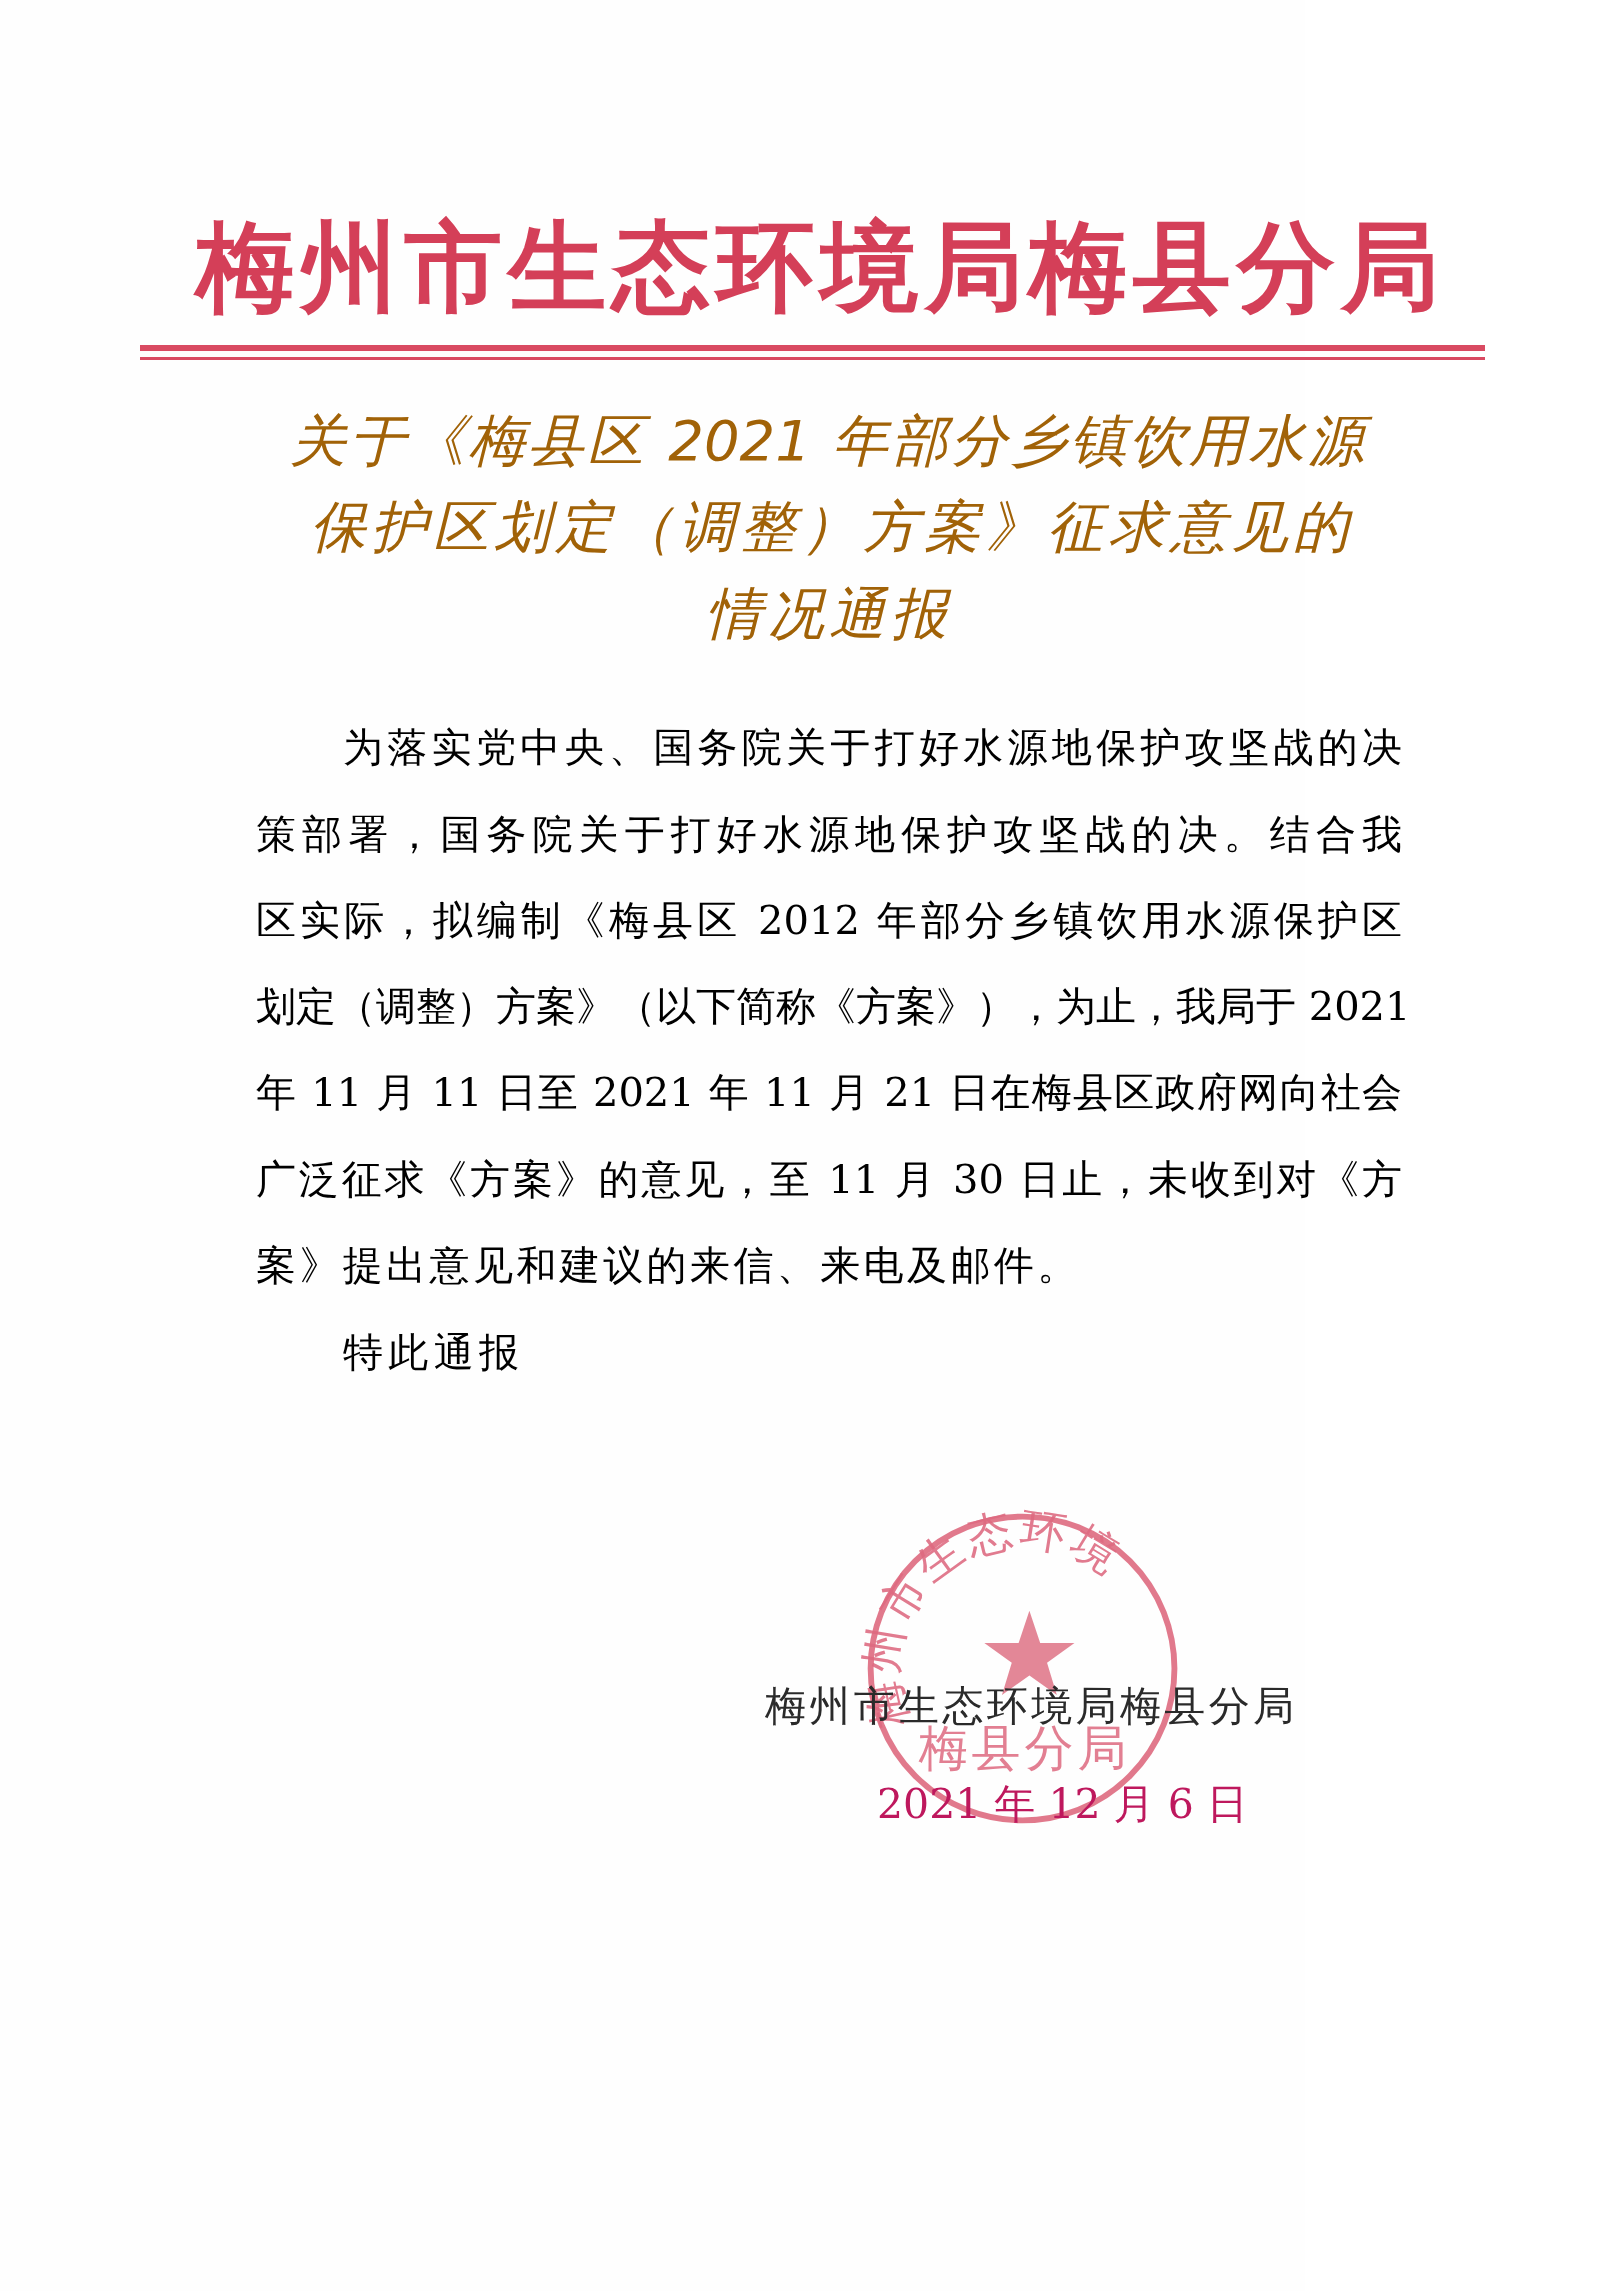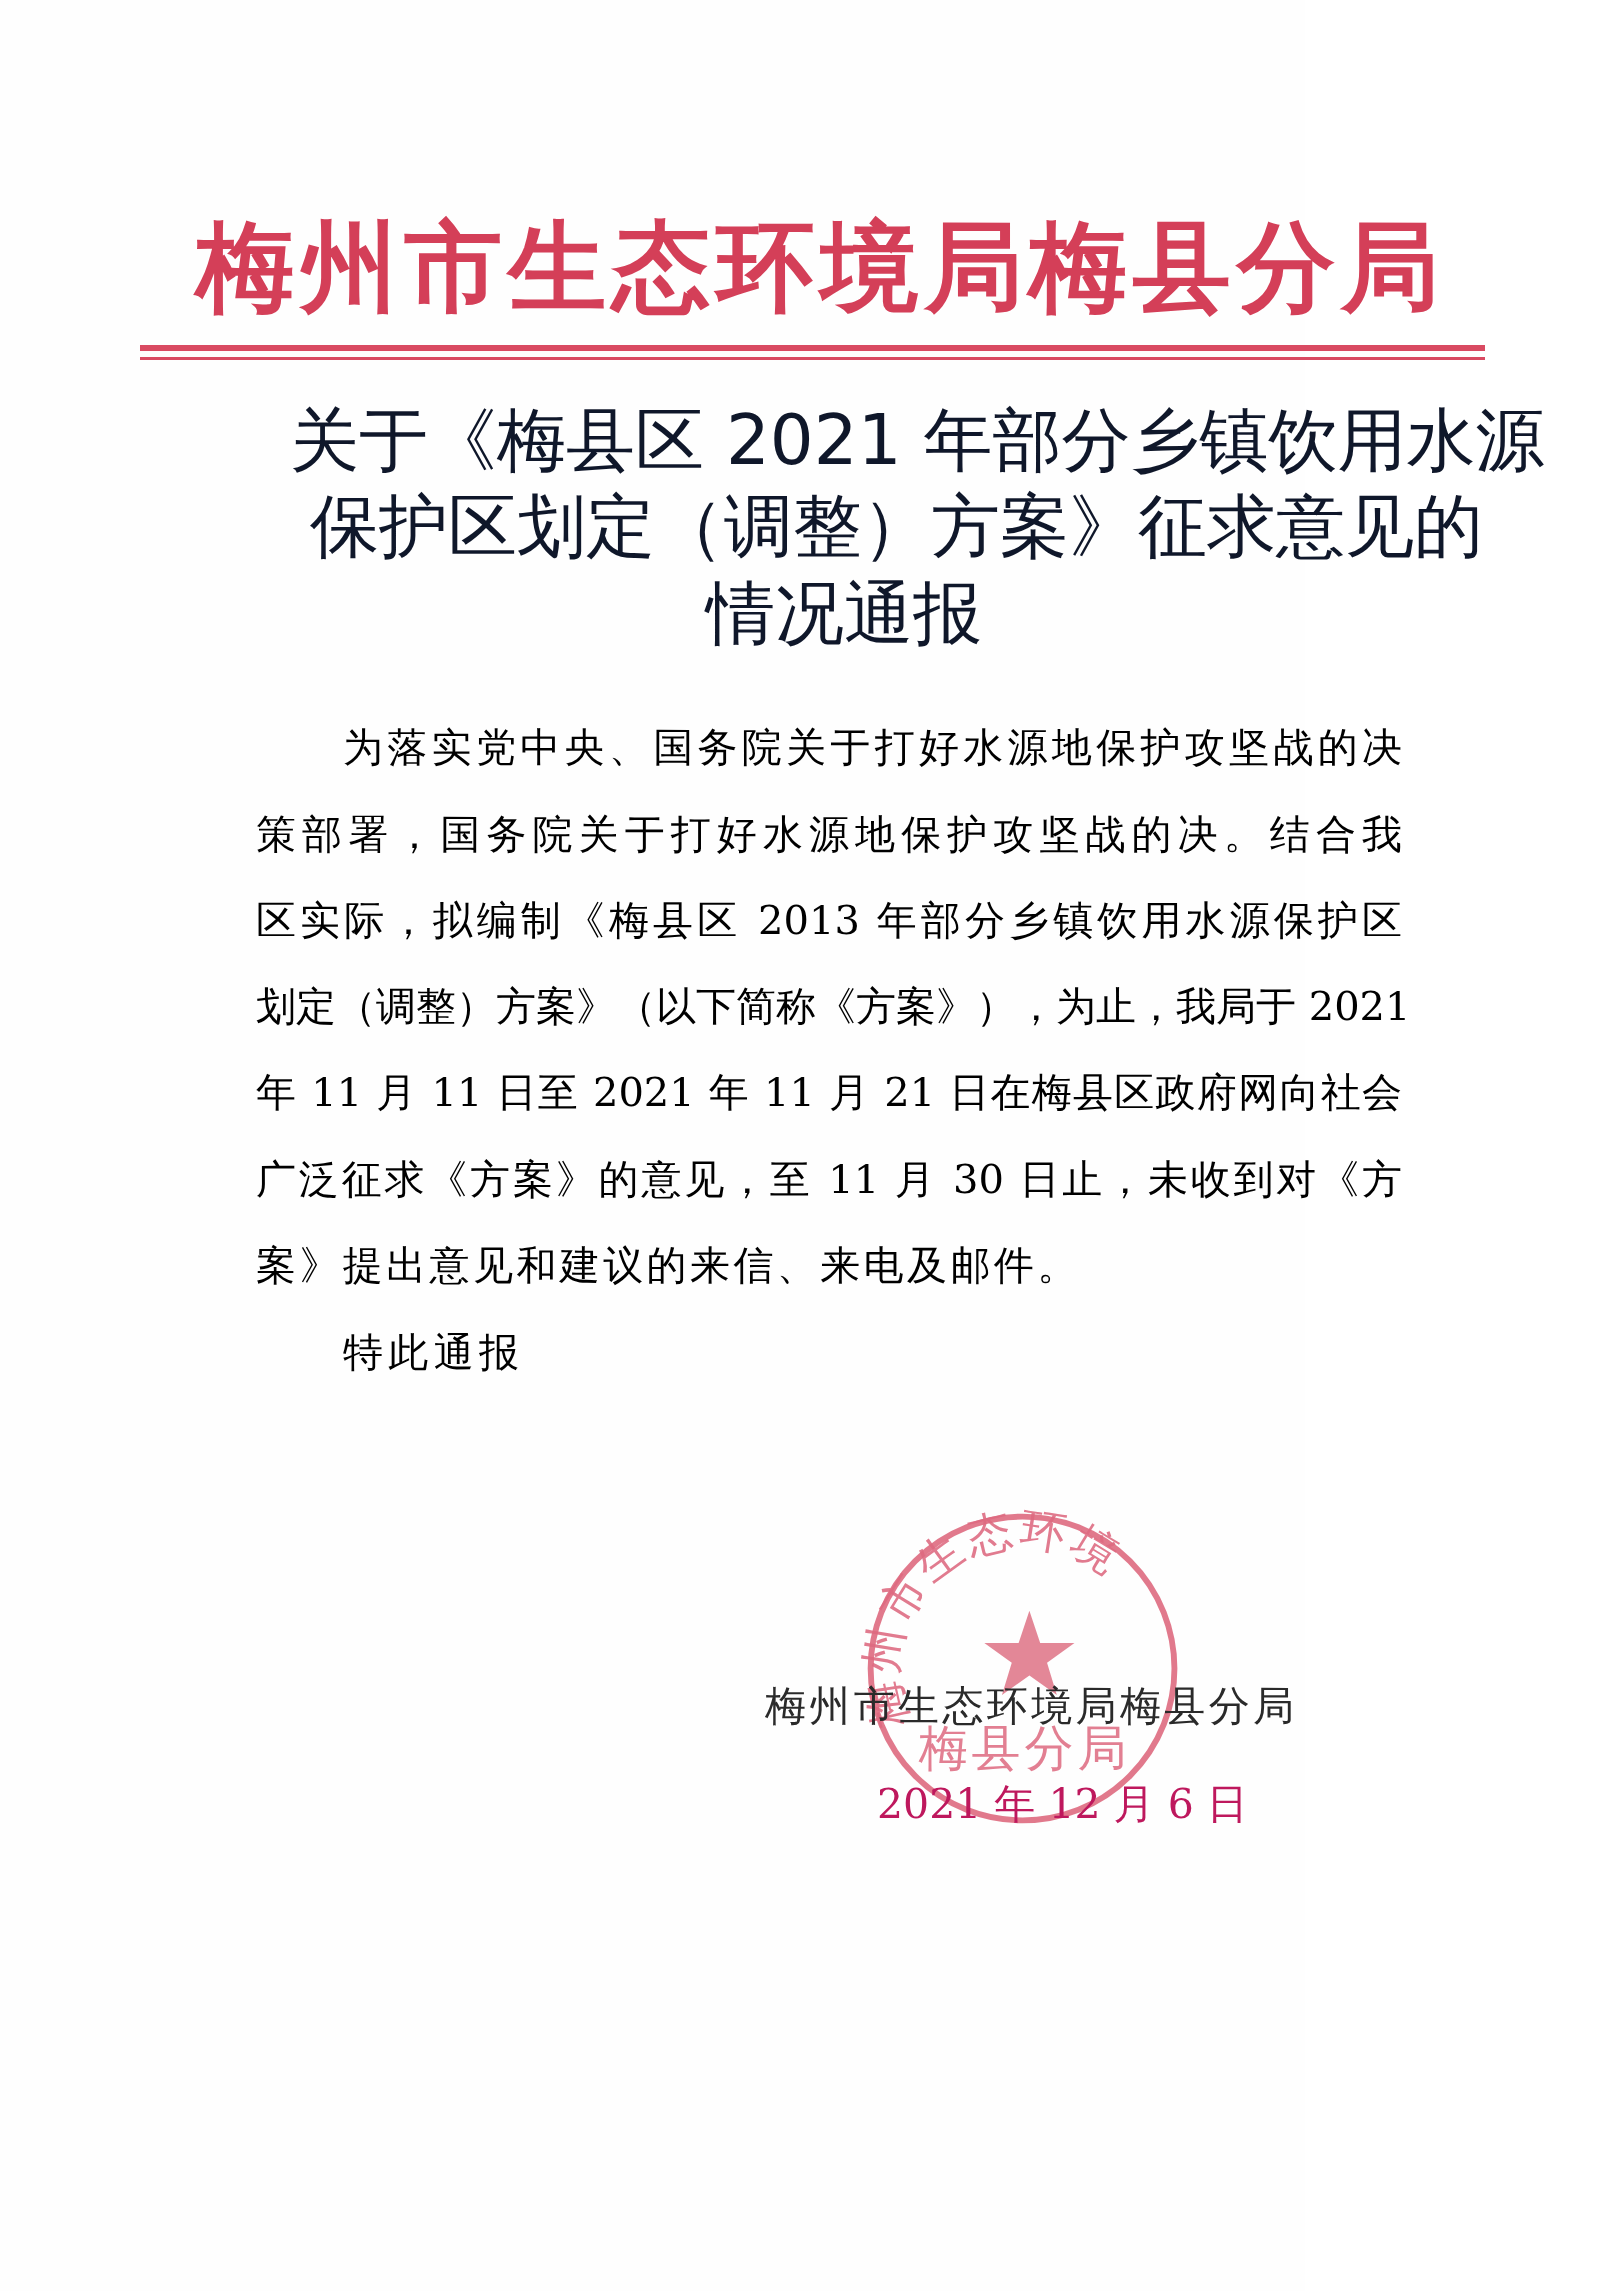--- a/index.html
+++ b/index.html
@@ -9,24 +9,24 @@
   .hdr {
     position: absolute; left: 196px; top: 208px; width: 1243px; height: 118px;
     color: #d43f58; font-family: "DejaVu Serif", "Liberation Serif", serif; font-weight: bold;
     font-size: 98px; line-height: 118px; white-space: nowrap;
     text-align: justify; text-align-last: justify;
   }
   .rule-thick { position: absolute; left: 140px; top: 345px; width: 1345px; height: 5.9px; background: #d94a62; }
   .rule-thin  { position: absolute; left: 140px; top: 357px; width: 1345px; height: 2.9px; background: #d94a62; }
 
   .title {
-    position: absolute; color: #0f172a;
+    position: absolute; color: #a16207;
     font-family: "DejaVu Sans", "Liberation Sans", sans-serif;
-    font-size: 69px; line-height: 69px; height: 69px; white-space: nowrap;
-    text-align: justify; text-align-last: justify;
+    font-size: 56px; line-height: 69px; height: 69px; white-space: nowrap;
+    text-align: justify; text-align-last: justify; font-style: italic;
   }
   .t1 { left: 290px; top: 406px; width: 1074px; }
   .t2 { left: 310px; top: 492px; width: 1039px; }
   .t3 { left: 706px; top: 579px; width: 241px; }
 
   .body-line {
     position: absolute; color: #000000;
     font-family: "DejaVu Serif", "Liberation Serif", serif;
     font-size: 40px; line-height: 51px; height: 51px; white-space: nowrap;
     text-align: justify; text-align-last: justify;
@@ -63,21 +63,21 @@
   <div class="hdr">梅州市生态环境局梅县分局</div>
   <div class="rule-thick"></div>
   <div class="rule-thin"></div>
 
   <div class="title t1">关于《梅县区 2021 年部分乡镇饮用水源</div>
   <div class="title t2">保护区划定（调整）方案》征求意见的</div>
   <div class="title t3">情况通报</div>
 
   <div class="body-line b1">为落实党中央、国务院关于打好水源地保护攻坚战的决</div>
   <div class="body-line b2">策部署，国务院关于打好水源地保护攻坚战的决。结合我</div>
-  <div class="body-line b3">区实际，拟编制《梅县区 2013 年部分乡镇饮用水源保护区</div>
+  <div class="body-line b3">区实际，拟编制《梅县区 2012 年部分乡镇饮用水源保护区</div>
   <div class="body-line b4">划定（调整）方案》（以下简称《方案》），为止，我局于 2021</div>
   <div class="body-line b5">年 11 月 11 日至 2021 年 11 月 21 日在梅县区政府网向社会</div>
   <div class="body-line b6">广泛征求《方案》的意见，至 11 月 30 日止，未收到对《方</div>
   <div class="body-line b7">案》提出意见和建议的来信、来电及邮件。</div>
   <div class="body-line closing">特此通报</div>
 
   <svg class="seal" viewBox="0 0 350 350" xmlns="http://www.w3.org/2000/svg">
     <defs>
       <path id="sealArc" d="M 62 238 A 128 128 0 1 1 292 226"></path>
     </defs>

